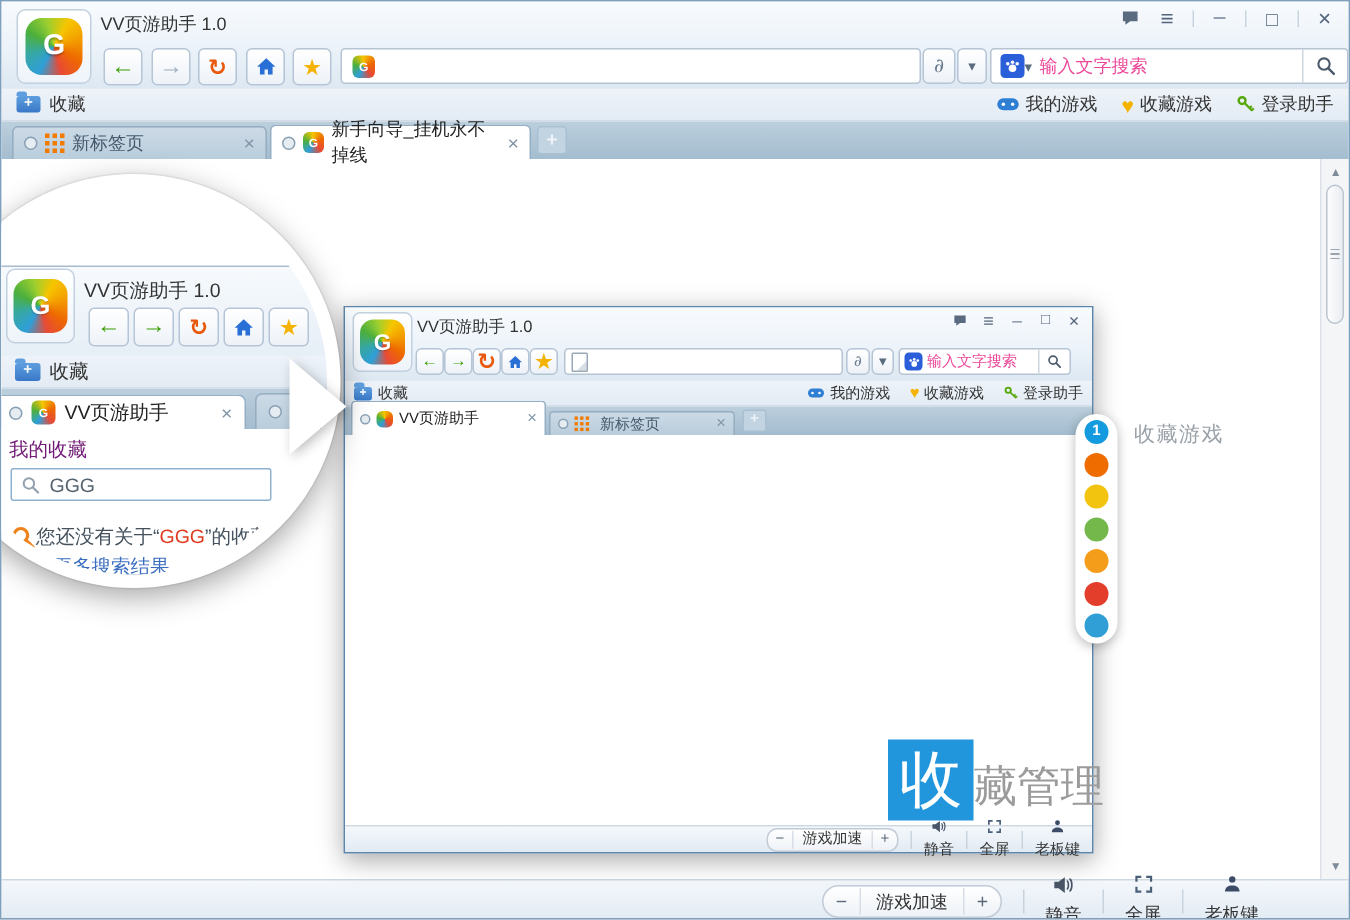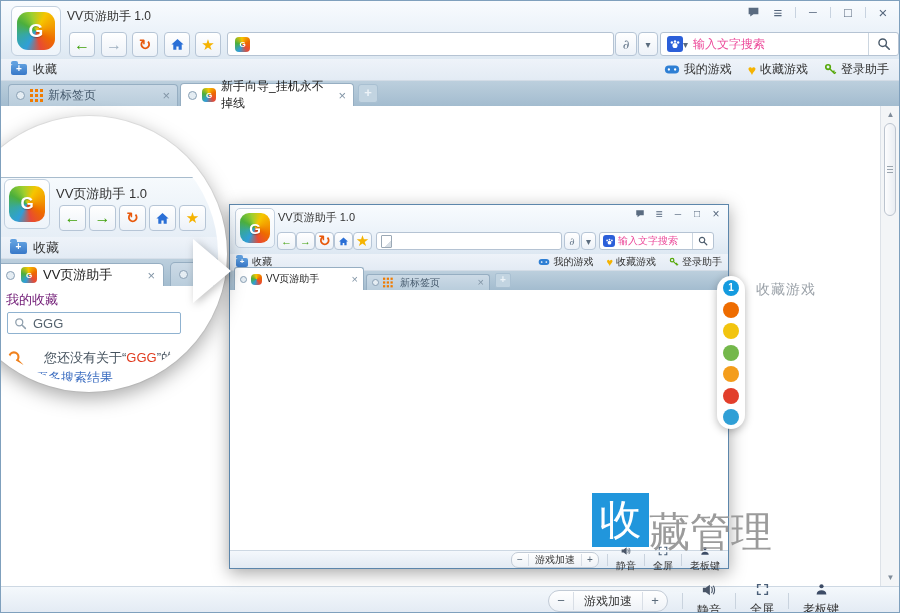--- a/index.html
+++ b/index.html
@@ -134,21 +134,21 @@
   .m-tab{position:absolute;bottom:0;height:16px;border:1px solid #96aec2;border-bottom:none;border-radius:3px 3px 0 0;
       display:flex;align-items:center;padding:0 5px;box-sizing:border-box;gap:4px;font-size:10px;}
   .m-tab .tab-ind{width:5px;height:5px;}
   .m-tab .grid-ico{transform:scale(.75);transform-origin:left center;}
   .m-tab .tab-close{font-size:11px;}
   .m-logo-dot{width:11px;height:11px;border-radius:4px;font-size:6px;flex:none;}
   .m-newtab{position:absolute;left:265px;top:2px;width:14px;height:13px;background:#c2d4e1;border:1px solid #a9c0d2;
       border-radius:2px;color:#edf3f8;font-weight:bold;text-align:center;line-height:11px;font-size:10px;}
   .m-watermark{position:absolute;left:362px;top:288px;display:flex;align-items:flex-start;z-index:1;}
   .wm-hl{width:57px;height:54px;background:#2196dc;color:#fff;font-size:42px;display:flex;align-items:center;justify-content:center;}
-  .wm-rest{font-size:41px;color:#9b9b9b;margin-top:12px;white-space:nowrap;}
+  .wm-rest{font-size:29px;color:#9b9b9b;margin-top:12px;white-space:nowrap;}
   .m-status{position:absolute;left:0;bottom:0;right:0;height:18px;box-sizing:border-box;
       background:linear-gradient(#f4f8fc,#e2eaf3);border-top:1px solid #cdd8e3;
       display:flex;align-items:center;justify-content:flex-end;padding-right:8px;font-size:10px;color:#333;}
   .m-status .speed{height:14px;border-radius:7px;}
   .m-status .speed .pm{width:16px;font-size:10px;}
   .m-status .speed .lbl{padding:0 6px;line-height:12px;}
   .m-status .sb-sep{margin:0 8px;height:12px;}
   .m-status .sb-item{gap:3px;}
   
   .magnify{position:absolute;left:-50px;top:115px;width:276px;height:276px;border-radius:50%;
@@ -165,21 +165,21 @@
   .mag-navbtn{position:absolute;top:80px;width:27px;height:26px;font-size:16px;font-weight:bold;}
   .mag-fav{position:absolute;left:0;top:112px;width:258px;height:22px;
       background:linear-gradient(#eef3f9,#e3ebf4);border-bottom:1px solid #d6dfe9;
       display:flex;align-items:center;padding-left:50px;box-sizing:border-box;font-size:13px;color:#333;}
   .mag-tabs{position:absolute;left:0;top:134px;width:258px;height:27px;background:linear-gradient(#bccfdd,#a3bccf);}
   .mag-tab{position:absolute;bottom:0;height:24px;border:1px solid #96aec2;border-bottom:none;border-radius:5px 5px 0 0;
       display:flex;align-items:center;padding:0 8px;box-sizing:border-box;gap:6px;font-size:13px;}
   .mag-panel-title{position:absolute;left:46px;top:166px;font-size:13px;color:#701a75;}
   .mag-search{position:absolute;left:47px;top:187px;width:174px;height:22px;background:#fff;border:1px solid #8fb2d0;
       border-radius:2px;box-sizing:border-box;display:flex;align-items:center;padding:0 6px;gap:6px;font-size:13px;color:#55636f;}
-  .mag-msg{position:absolute;left:47px;top:224px;display:flex;align-items:flex-start;gap:20px;font-size:13px;color:#45525e;white-space:nowrap;}
+  .mag-msg{position:absolute;left:47px;top:224px;display:flex;align-items:flex-start;gap:0;font-size:13px;color:#45525e;white-space:nowrap;}
   .mag-msg .term{color:#e03a1e;}
   .mag-link{position:absolute;left:75px;top:244px;font-size:13px;color:#3a6cc0;white-space:nowrap;font-family:Liberation Serif, serif;}
   .mag-link .u{text-decoration:underline;}
   .pointer{position:absolute;left:192px;top:238px;width:0;height:0;z-index:6;
       border-top:32px solid transparent;border-bottom:32px solid transparent;border-left:38px solid #fff;
       filter:drop-shadow(2px 2px 4px rgba(0,0,0,.25));}
   svg{display:block;}
 </style>
 </head>
 <body>

